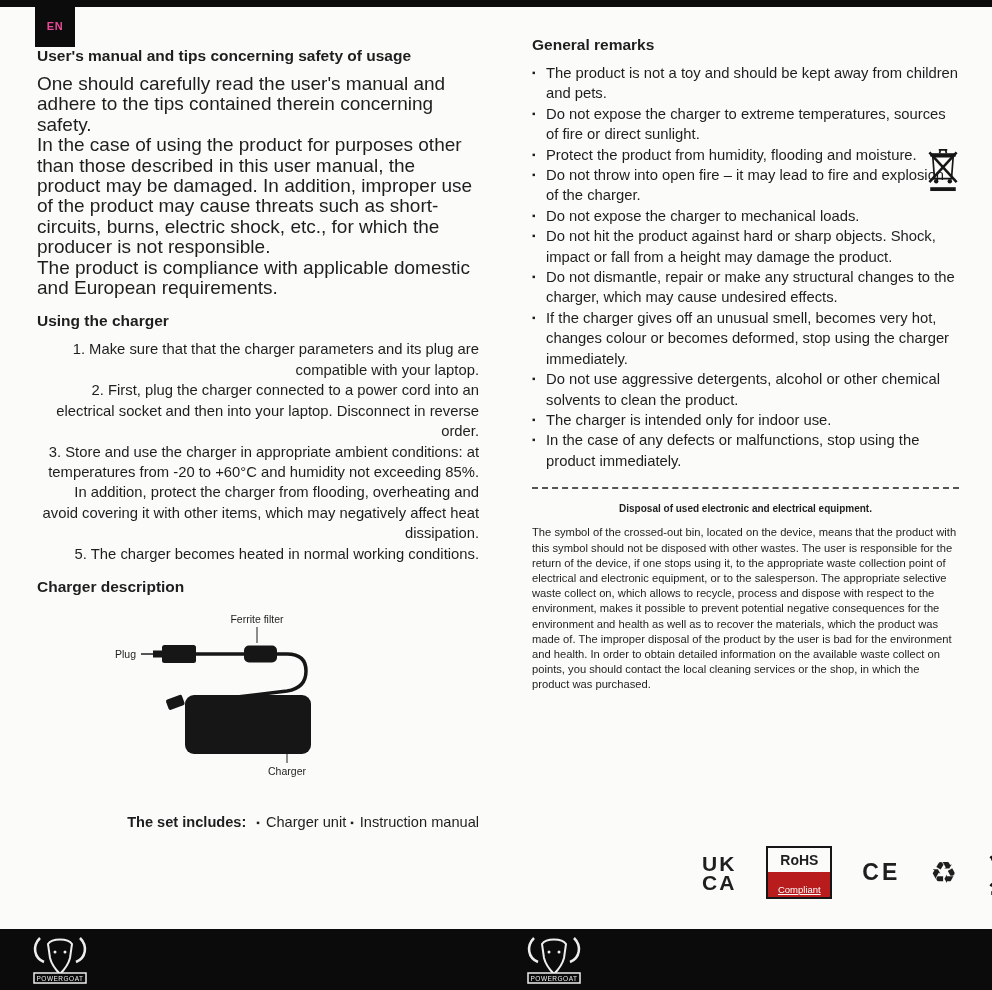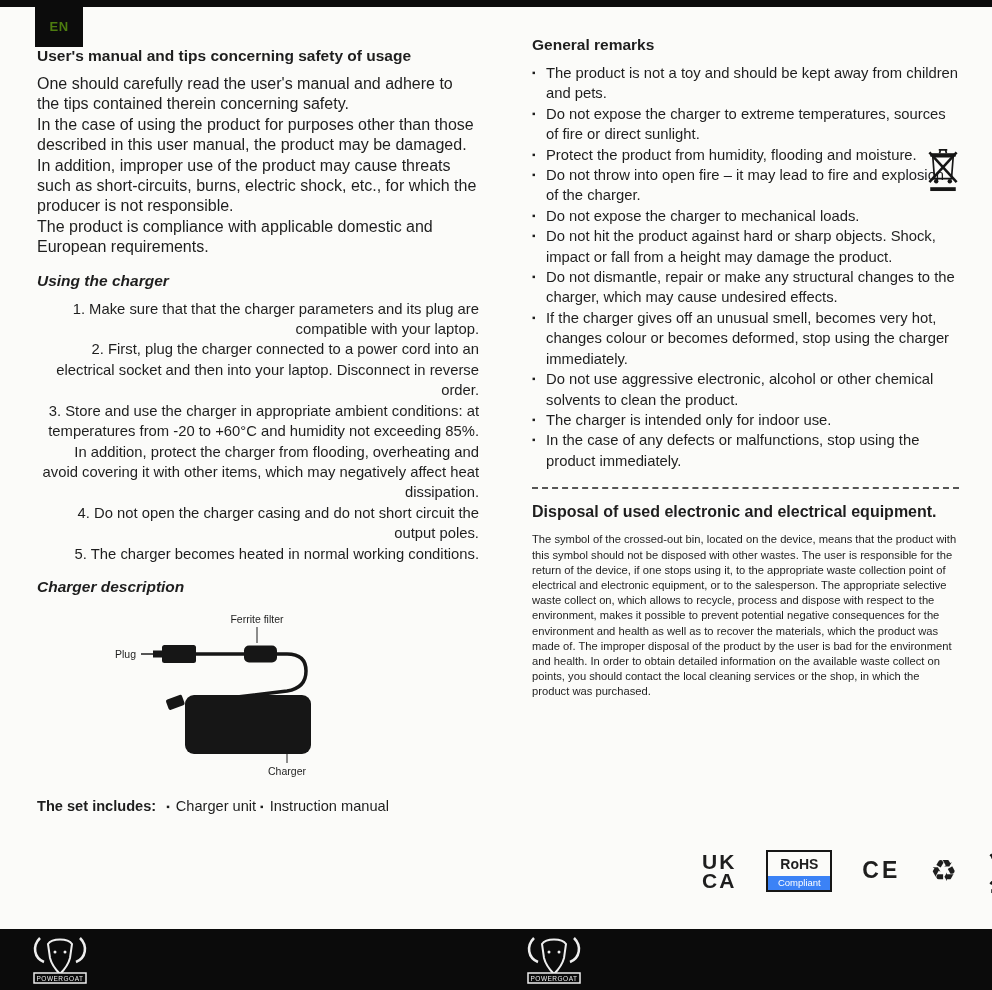--- a/index.html
+++ b/index.html
@@ -8,47 +8,47 @@
     font-family: "Liberation Sans", sans-serif;
     background: #efefed;
     overflow: hidden;
   }
   .page {
     position: relative; width: 992px; height: 990px;
     background: #fbfbf9; color: #1e1e1e; overflow: hidden;
   }
   .topbar { position: absolute; top: 0; left: 0; width: 992px; height: 7px; background: #0c0c0c; }
   .lang-badge {
-    position: absolute; top: 5px; left: 35px; width: 48px; height: 42px;
-    background: #0c0c0c; color: #4d7c0f; display: flex; align-items: center; justify-content: center;
-    font-size: 13px; font-weight: bold; letter-spacing: .5px;
+    position: absolute; top: 5px; left: 35px; width: 40px; height: 42px;
+    background: #0c0c0c; color: #ec4899; display: flex; align-items: center; justify-content: center;
+    font-size: 11px; font-weight: bold; letter-spacing: .5px;
   }
   .col-left  { position: absolute; left: 37px;  top: 47px; width: 442px; }
   .col-right { position: absolute; left: 532px; top: 36px; width: 427px; }
   .h { font-size: 15.5px; font-weight: bold; margin: 0 0 9px; }
-  .h.mt { margin-top: 14px; font-style: italic; }
-  .body-text { font-size: 16px; line-height: 20.4px; margin: 0 0 13px; white-space: pre-line; }
+  .h.mt { margin-top: 14px; }
+  .body-text { font-size: 19px; line-height: 20.4px; margin: 0 0 13px; white-space: pre-line; }
   .num-list { margin: 0 0 6px; text-align: right; }
   .num-item { font-size: 14.8px; line-height: 20.4px; }
   .remarks { list-style: none; margin: 0; padding: 0; }
   .remarks li { display: flex; font-size: 14.8px; line-height: 20.4px; }
   .blt { flex: 0 0 14px; font-size: 10px; line-height: 20.4px; }
   .diagram { margin: 14px 0 10px 74px; }
-  .set-line { font-size: 14.6px; margin-top: 14px; white-space: nowrap; }
+  .set-line { font-size: 14.6px; margin-top: 30px; white-space: nowrap; text-align: right; }
   .set-line b { font-weight: bold; margin-right: 6px; }
   .blt2 { font-size: 10px; margin: 0 6px 0 4px; vertical-align: 1px; }
   .weee-top { position: absolute; left: 394px; top: 106px; width: 34px; height: 53px; }
   .divider { border: none; border-top: 2px dashed #555; margin: 16px 0 0; }
-  .disposal-title { font-size: 16px; font-weight: bold; margin: 14px 0 6px; }
+  .disposal-title { font-size: 10px; font-weight: bold; margin: 14px 0 6px; text-align: center; }
   .disposal-body { font-size: 11.2px; line-height: 15.2px; }
   .compliance { position: absolute; left: 702px; top: 846px; display: flex; align-items: center; gap: 30px; }
   .ukca { font-weight: bold; font-size: 21px; line-height: 19px; letter-spacing: 2px; }
   .rohs { border: 2.5px solid #161616; text-align: center; min-width: 62px; }
   .rohs-top { font-size: 14px; font-weight: bold; padding: 4px 6px; }
-  .rohs-bot { background: #3b82f6; color: #ffffff; font-size: 9.5px; padding: 1px 4px 2px; }
+  .rohs-bot { background: #b91c1c; color: #ffffff; font-size: 9.5px; padding: 12px 4px 2px; text-decoration: underline; }
   .ce { font-size: 23px; font-weight: bold; letter-spacing: 3px; }
   .recycle { font-size: 30px; line-height: 1; }
   .weee-sm { width: 34px; height: 49px; }
   .footer { position: absolute; left: 0; bottom: 0; width: 992px; height: 61px; background: #0b0b0b; }
   .goat { position: absolute; top: 5px; }
   .goat.g1 { left: 32px; }
   .goat.g2 { left: 526px; }
   svg text { font-family: "Liberation Sans", sans-serif; fill: #1e1e1e; }
   .goat svg text { fill: #eeeeee; }
   .hidden-defs { position: absolute; width: 0; height: 0; overflow: hidden; }
@@ -89,21 +89,20 @@
     <div class="h">User's manual and tips concerning safety of usage</div>
     <p class="body-text">One should carefully read the user's manual and adhere to the tips contained therein concerning safety.
 In the case of using the product for purposes other than those described in this user manual, the product may be damaged. In addition, improper use of the product may cause threats such as short-circuits, burns, electric shock, etc., for which the producer is not responsible.
 The product is compliance with applicable domestic and European requirements.</p>
 
     <div class="h mt">Using the charger</div>
     <div class="num-list">
       <div class="num-item">1. Make sure that that the charger parameters and its plug are compatible with your laptop.</div>
       <div class="num-item">2. First, plug the charger connected to a power cord into an electrical socket and then into your laptop. Disconnect in reverse order.</div>
       <div class="num-item">3. Store and use the charger in appropriate ambient conditions: at temperatures from -20 to +60°C and humidity not exceeding 85%. In addition, protect the charger from flooding, overheating and avoid covering it with other items, which may negatively affect heat dissipation.</div>
-      <div class="num-item">4. Do not open the charger casing and do not short circuit the output poles.</div>
       <div class="num-item">5. The charger becomes heated in normal working conditions.</div>
     </div>
 
     <div class="h mt">Charger description</div>
 
     <div class="diagram">
       <svg width="230" height="170" viewBox="0 0 230 170">
         <text x="146" y="13" font-size="10.5" text-anchor="middle">Ferrite filter</text>
         <line x1="146" y1="17" x2="146" y2="33" stroke="#1e1e1e" stroke-width="1"></line>
         <text x="4" y="48" font-size="10.5">Plug</text>
@@ -155,21 +154,21 @@
       <li>
           <span class="blt">▪</span>
           <span>Do not dismantle, repair or make any structural changes to the charger, which may cause undesired effects.</span>
         </li>
       <li>
           <span class="blt">▪</span>
           <span>If the charger gives off an unusual smell, becomes very hot, changes colour or becomes deformed, stop using the charger immediately.</span>
         </li>
       <li>
           <span class="blt">▪</span>
-          <span>Do not use aggressive electronic, alcohol or other chemical solvents to clean the product.</span>
+          <span>Do not use aggressive detergents, alcohol or other chemical solvents to clean the product.</span>
         </li>
       <li>
           <span class="blt">▪</span>
           <span>The charger is intended only for indoor use.</span>
         </li>
       <li>
           <span class="blt">▪</span>
           <span>In the case of any defects or malfunctions, stop using the product immediately.</span>
         </li>
     </ul>

